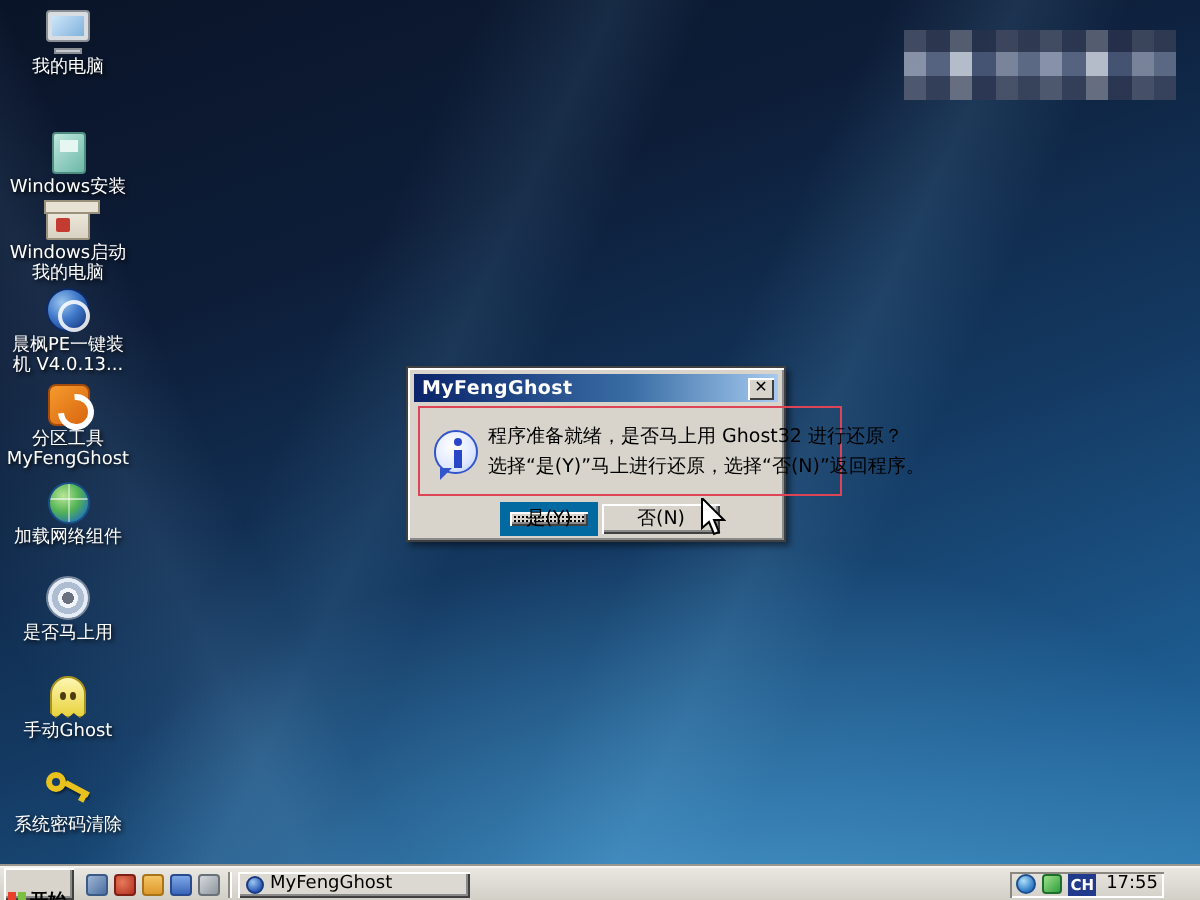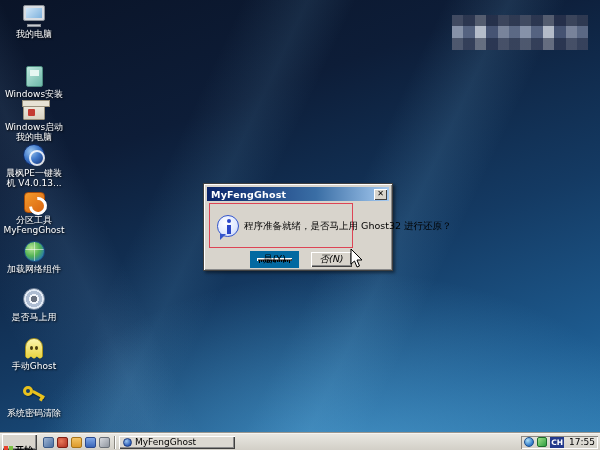--- a/index.html
+++ b/index.html
@@ -96,42 +96,42 @@
     display:flex; align-items:center; padding:0 2px 0 4px;
   }
   .titlebar .ttext { color:#fff; font-size:9.5px; font-weight:bold; flex:1; letter-spacing:.2px; }
   .closebtn {
     width:13px; height:11px; background:#d8d4cc; font-size:8px; line-height:10px;
     text-align:center; color:#000;
     box-shadow:inset 1px 1px 0 #fff, inset -1px -1px 0 #404040;
     cursor:default;
   }
   .alertbox {
-    position:absolute; left:5px; top:19px; width:144px; height:45px;
+    position:absolute; left:5px; top:19px; width:212px; height:45px;
     border:1px solid #dd4455;
     display:flex; align-items:center;
   }
   .infoicon { width:22px; height:22px; margin:0 5px 0 7px; position:relative; flex:none;
     background:radial-gradient(circle at 40% 35%, #ffffff, #dfe8ff 60%, #b9c8f2);
     border:1px solid #3355cc; border-radius:50% 50% 50% 48%; }
   .infoicon .dot { position:absolute; left:9px; top:3px; width:4px; height:4px; background:#2a46c8; border-radius:50%; }
   .infoicon .stem { position:absolute; left:9px; top:9px; width:4px; height:9px; background:#2a46c8; }
   .infoicon .tail { position:absolute; left:2px; bottom:-4px; width:0; height:0;
     border-left:6px solid #3355cc; border-bottom:6px solid transparent; }
   .msg { font-size:9.5px; line-height:15px; color:#000; white-space:nowrap; }
   .btnrow { position:absolute; left:0; top:67px; width:100%; height:18px; }
   .btn {
     position:absolute; background:#d8d4cc; font-size:9.5px; color:#000;
     display:flex; align-items:center; justify-content:center;
     box-shadow:inset 1px 1px 0 #fff, inset -1px -1px 0 #404040, inset -2px -2px 0 #8a8a8a;
     cursor:default;
   }
-  .btn-yes { left:46px; top:0; width:49px; height:17px; border:7px solid #0369a1; }
+  .btn-yes { left:46px; top:0; width:49px; height:17px; border:5px solid #0369a1; }
   .btn-yes::after { content:""; position:absolute; left:2px; top:2px; right:2px; bottom:2px; border:1px dotted #000; }
-  .btn-no { left:107px; top:1px; width:41px; height:15px;font-style:italic; }
+  .btn-no { left:97px; top:1px; width:59px; height:15px; }
 
   
   .cursor { position:absolute; left:350px; top:249px; width:13px; height:20px; }
 
   
   .taskbar {
     position:absolute; left:0; bottom:0; width:600px; height:17px;
     background:linear-gradient(#e9e7e1,#d2cfc7);
     border-top:1px solid #f5f4f1;
     box-shadow:0 -1px 0 #9a978f;
@@ -159,21 +159,21 @@
   .tb-sep { width:1px; height:13px; background:#8a8780; box-shadow:1px 0 0 #fff; margin:0 4px; }
   .taskbtn {
     height:13px; width:116px; padding:0 4px; display:flex; align-items:center; gap:3px;
     background:#dcd9d2;
     box-shadow:inset 1px 1px 0 #fff, inset -1px -1px 0 #404040, inset -2px -2px 0 #8a8a8a;
     font-size:9px; color:#000; cursor:default;
   }
   .taskicon { width:9px; height:9px; border-radius:50%; flex:none;
     background:radial-gradient(circle at 35% 30%, #9cc6ef, #2a5cb8 70%); border:1px solid #1a3a80; }
   .tray {
-    margin-left:auto; margin-right:2px; height:13px; padding:0 3px;
+    margin-left:auto; margin-right:18px; height:13px; padding:0 3px;
     display:flex; align-items:center; gap:3px;
     box-shadow:inset 1px 1px 0 #8a8780, inset -1px -1px 0 #fff;
     font-size:9px; color:#000;
   }
   .tr-globe { width:10px; height:10px; border-radius:50%;
     background:radial-gradient(circle at 35% 30%, #aee0f8, #2f7ac8 70%); border:1px solid #1d4f8e; cursor:default; }
   .tr-green { width:10px; height:10px; border-radius:2px;
     background:linear-gradient(135deg,#9fe08a,#2f9e3f); border:1px solid #1c6e2a; cursor:default; }
   .tr-lang { min-width:13px; height:11px; background:#223a8c; color:#fff; font-size:7.5px; font-weight:bold;
     display:flex; align-items:center; justify-content:center; padding:0 1px; cursor:default; }
@@ -257,20 +257,21 @@
     <span class="closebtn">✕</span>
   </div>
   <div class="alertbox">
     <div class="infoicon">
       <div class="dot"></div>
         <div class="stem"></div>
         <div class="tail"></div>
     </div>
     <div class="msg">
       <div>程序准备就绪，是否马上用 Ghost32 进行还原？</div>
+      <div>选择“是(Y)”马上进行还原，选择“否(N)”返回程序。</div>
     </div>
   </div>
   <div class="btnrow">
     <div class="btn btn-yes">是(Y)</div>
     <div class="btn btn-no">否(N)</div>
   </div>
 </div>
 
 <svg class="cursor" viewBox="0 0 13 20">
   <polygon points="1,0 1,15 4.5,12 7,18 9.5,17 7,11 12,11" fill="#ffffff" stroke="#000000" stroke-width="1"></polygon>

